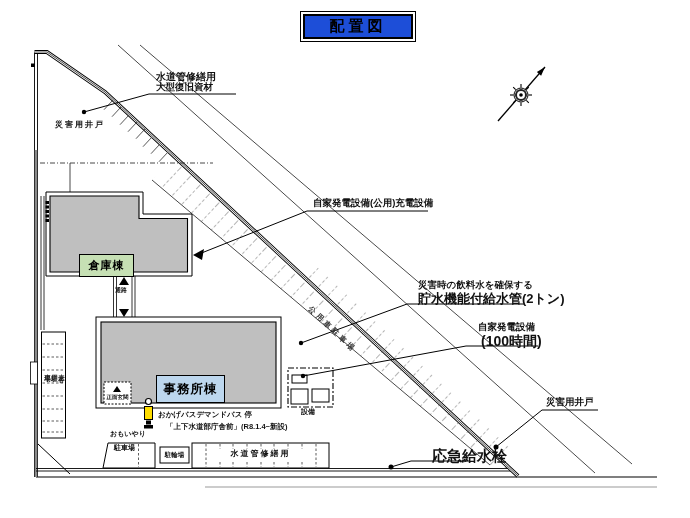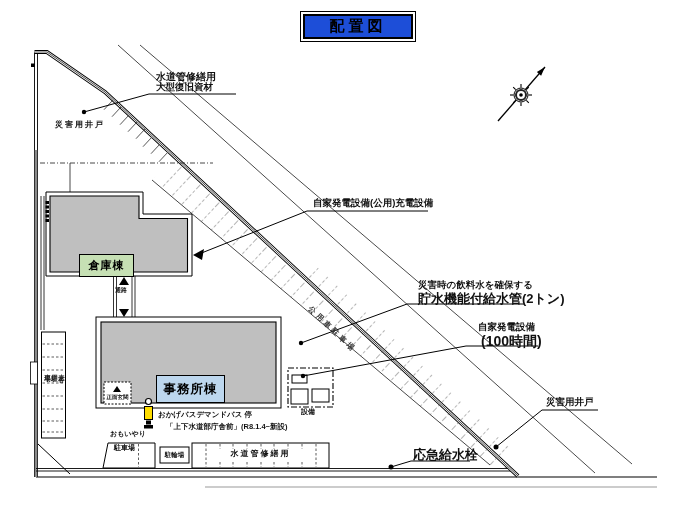--- a/index.html
+++ b/index.html
@@ -227,18 +227,18 @@
 <div class="lbl" style="left:313px;top:198px;font-size:9.5px;">自家発電設備(公用)充電設備</div>
 
 <div class="lbl" style="left:418px;top:280px;font-size:9.5px;">災害時の飲料水を確保する</div>
 <div class="lbl" style="left:418px;top:292px;font-size:13px;">貯水機能付給水管(2トン)</div>
 
 <div class="lbl" style="left:478px;top:322px;font-size:9.5px;">自家発電設備</div>
 <div class="lbl" style="left:481px;top:334px;font-size:14px;">(100時間)</div>
 
 <div class="lbl" style="left:546px;top:397px;font-size:9.5px;">災害用井戸</div>
 
-<div class="lbl" style="left:413px;top:448px;font-size:13px;">応急給水栓</div>
+<div class="lbl" style="left:432px;top:448px;font-size:15px;">応急給水栓</div>
 
 <div class="lbl" style="left:158px;top:411px;font-size:7.5px;">おかげバスデマンドバス 停</div>
 <div class="lbl" style="left:166px;top:423px;font-size:7.5px;">「上下水道部庁舎前」(R8.1.4~新設)</div>
 
 </div>
 
 </body></html>

